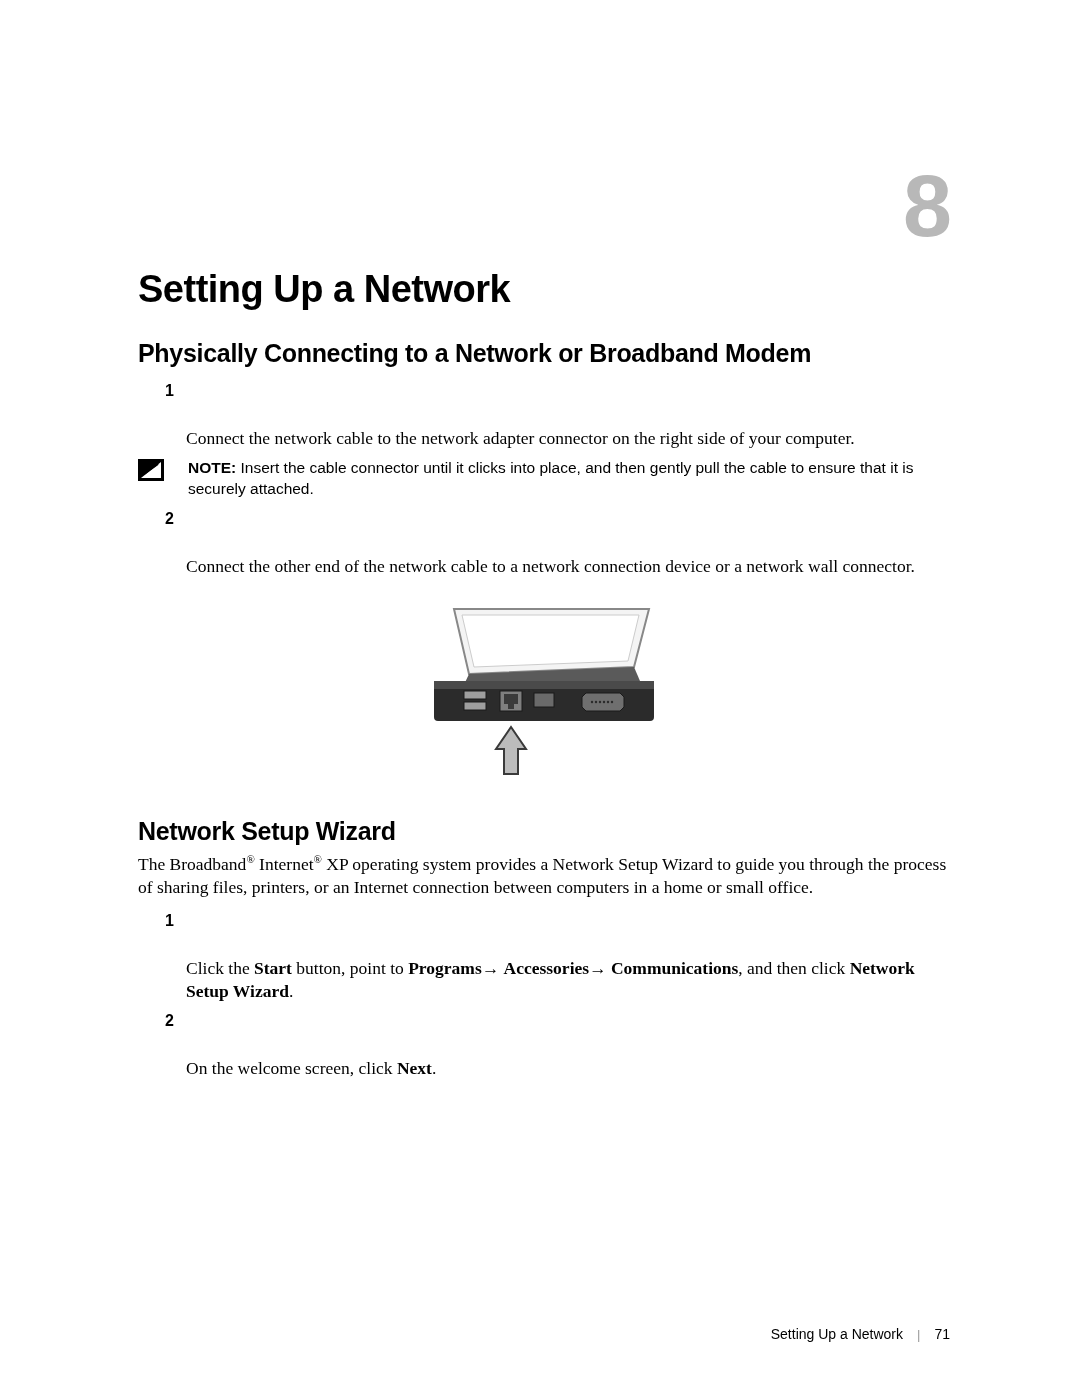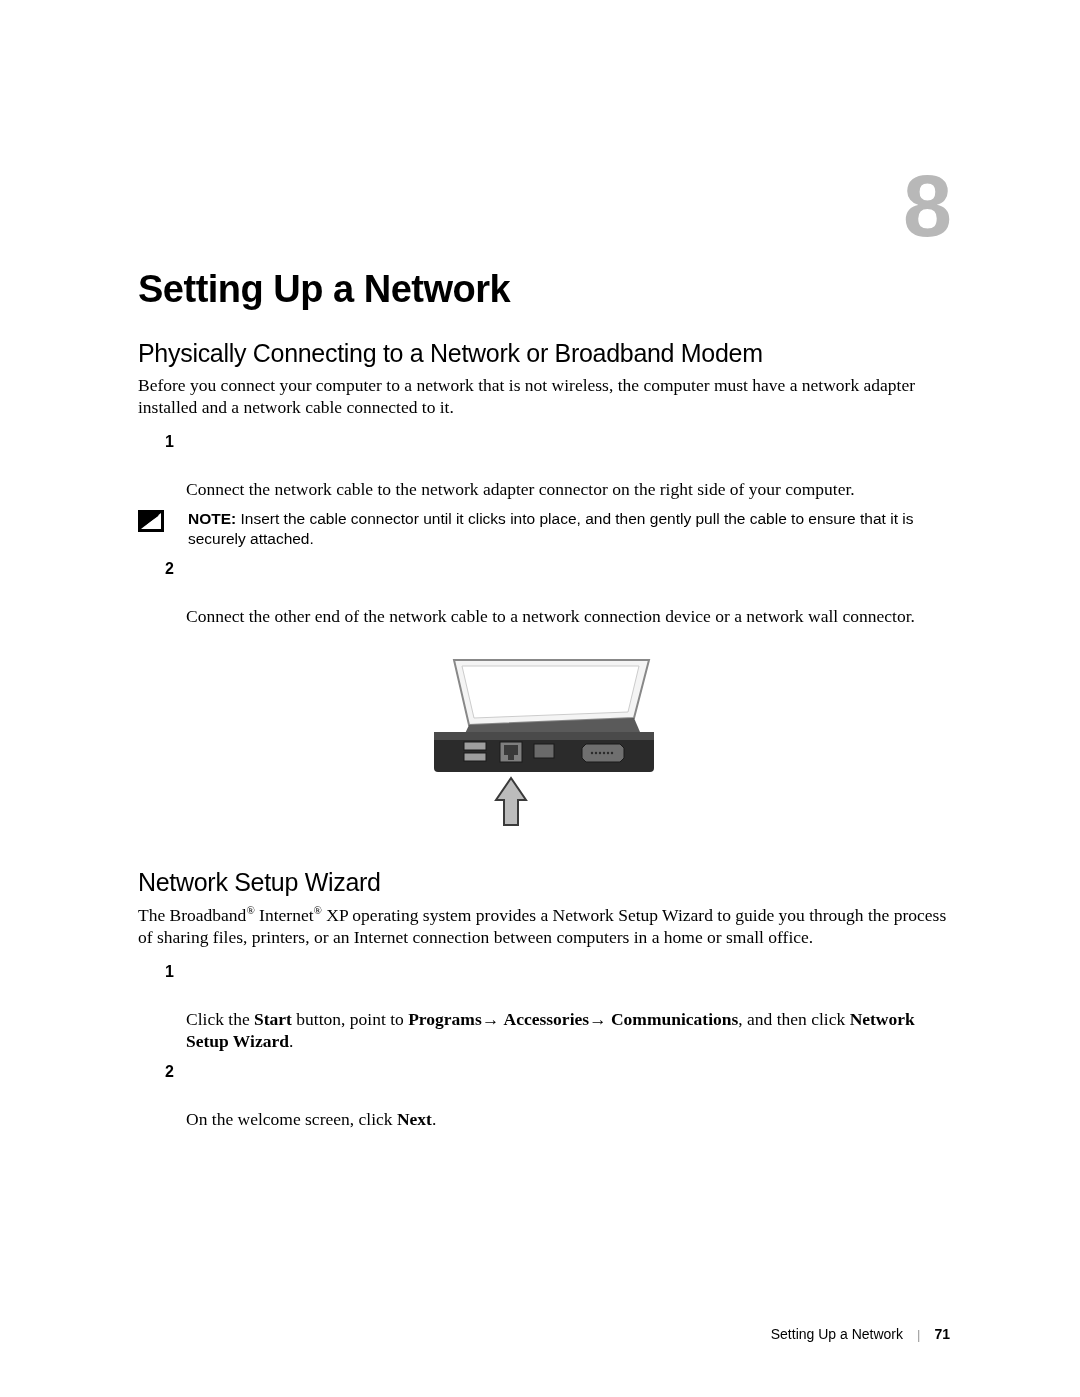--- a/index.html
+++ b/index.html
@@ -9,21 +9,21 @@
     position: absolute; top: 155px; right: 130px;
     font-family: Arial, Helvetica, sans-serif; font-weight: 800;
     font-size: 88px; color: #b8b8b8; letter-spacing: -2px;
   }
   .h1 {
     font-family: Arial, Helvetica, sans-serif; font-weight: 800;
     font-size: 38px; letter-spacing: -0.5px; margin-top: 108px;
     color: #000;
   }
   .h2 {
-    font-family: Arial, Helvetica, sans-serif; font-weight: 400;
+    font-family: Arial, Helvetica, sans-serif; font-weight: 700;
     font-size: 25px; letter-spacing: -0.3px;
     margin-top: 28px; margin-bottom: 6px; color: #000;
   }
   .body-text {
     font-size: 17.5px; line-height: 1.28; margin-top: 6px;
     font-family: Georgia, 'Times New Roman', serif;
   }
   .ol { margin-top: 12px; }
   .ol-item { display: flex; gap: 12px; margin-top: 8px; padding-left: 22px; }
   .ol-num {
@@ -43,34 +43,33 @@
   .bold-serif { font-family: Georgia, serif; font-weight: 700; }
   .arrow-sep { font-family: Georgia, serif; }
   .reg-sup { font-size: 11px; vertical-align: super; position: relative; top: 0; }
   .footer {
     position: absolute; bottom: 55px; right: 130px; left: 138px;
     display: flex; justify-content: flex-end; align-items: center; gap: 14px;
     font-family: Arial, Helvetica, sans-serif; font-size: 14px;
   }
   .footer-title { color: #000; }
   .footer-sep { color: #9a9a9a; font-size: 13px; }
-  .footer-page { font-weight: 700; }
+  .footer-page { font-weight: 400; }
 </style>
 </head>
 <body>
 
 <div class="page">
 
   <div class="chapter-number">8</div>
 
   <h1 class="h1">Setting Up a Network</h1>
 
   <h2 class="h2">Physically Connecting to a Network or Broadband Modem</h2>
 
-  <p class="body-text">Before you connect your computer to a network that is not wireless, the computer must have a network adapter installed and a network cable connected to it.</p>
 
 
   <div class="ol">
 
     <div class="ol-item">
       <div class="ol-num">1</div>
       <div class="ol-body">Connect the network cable to the network adapter connector on the right side of your computer.</div>
     </div>
 
     <div class="note-row">

